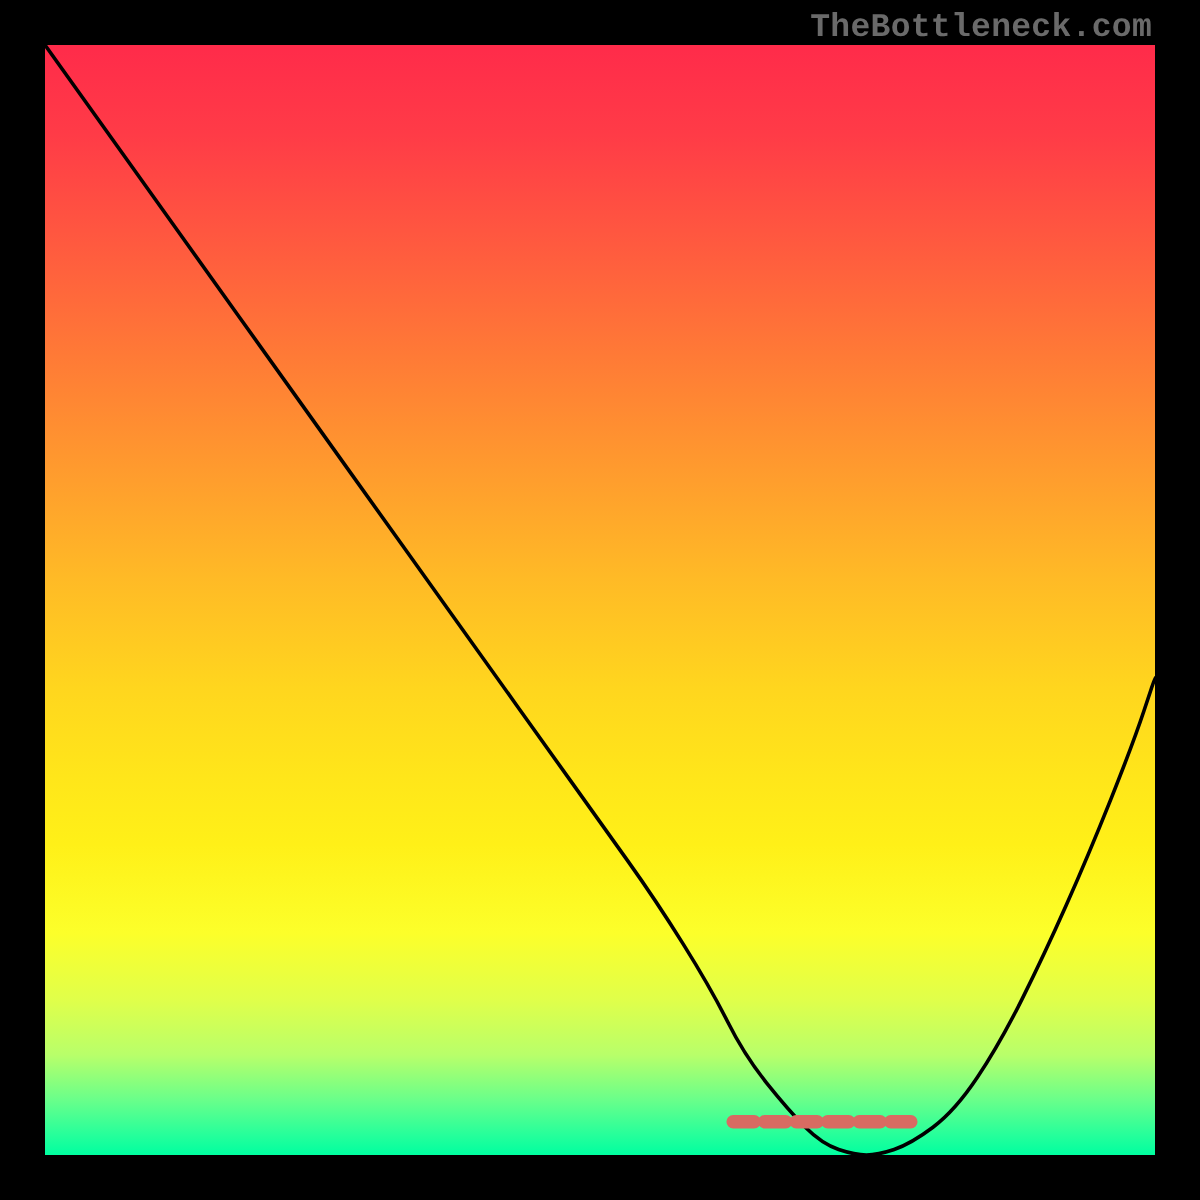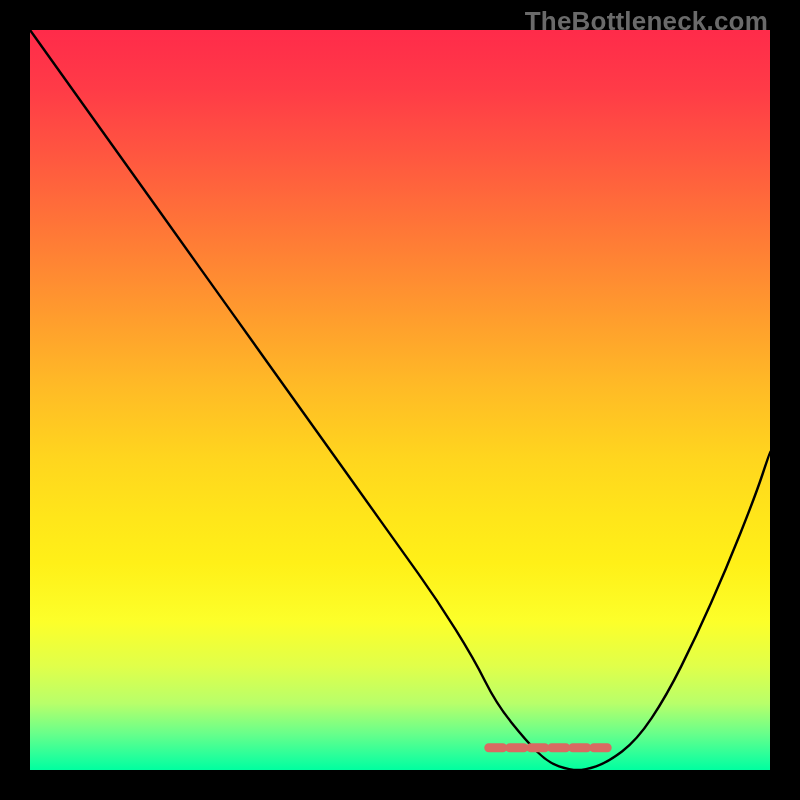--- a/index.html
+++ b/index.html
@@ -30,22 +30,22 @@
       #e0ff4a 86%,
       #b8ff6a 91%,
       #6aff8a 95%,
       #2aff9a 98%,
       #00ffa0 100%);
   }
   .watermark {
     position: absolute;
     top: 6px;
     right: 32px;
-    font-family: Liberation Sans, sans-serif;
-    font-size: 26px;
+    font-family: Liberation Mono, monospace;
+    font-size: 22px;
     font-weight: 600;
     color: #6a6a6a;
     letter-spacing: 0.2px;
   }
   svg.curve {
     position: absolute;
     left: 0; top: 0;
     width: 740px; height: 740px;
     overflow: visible;
   }

